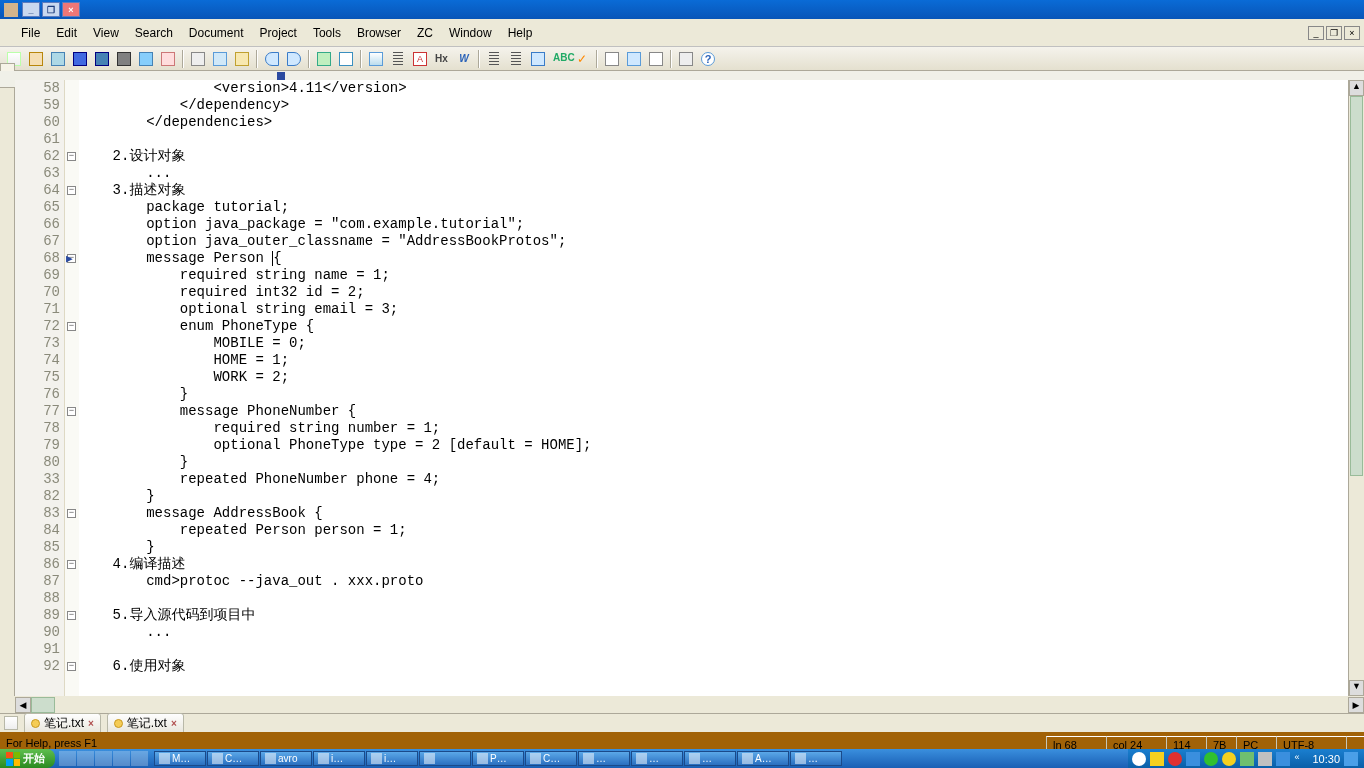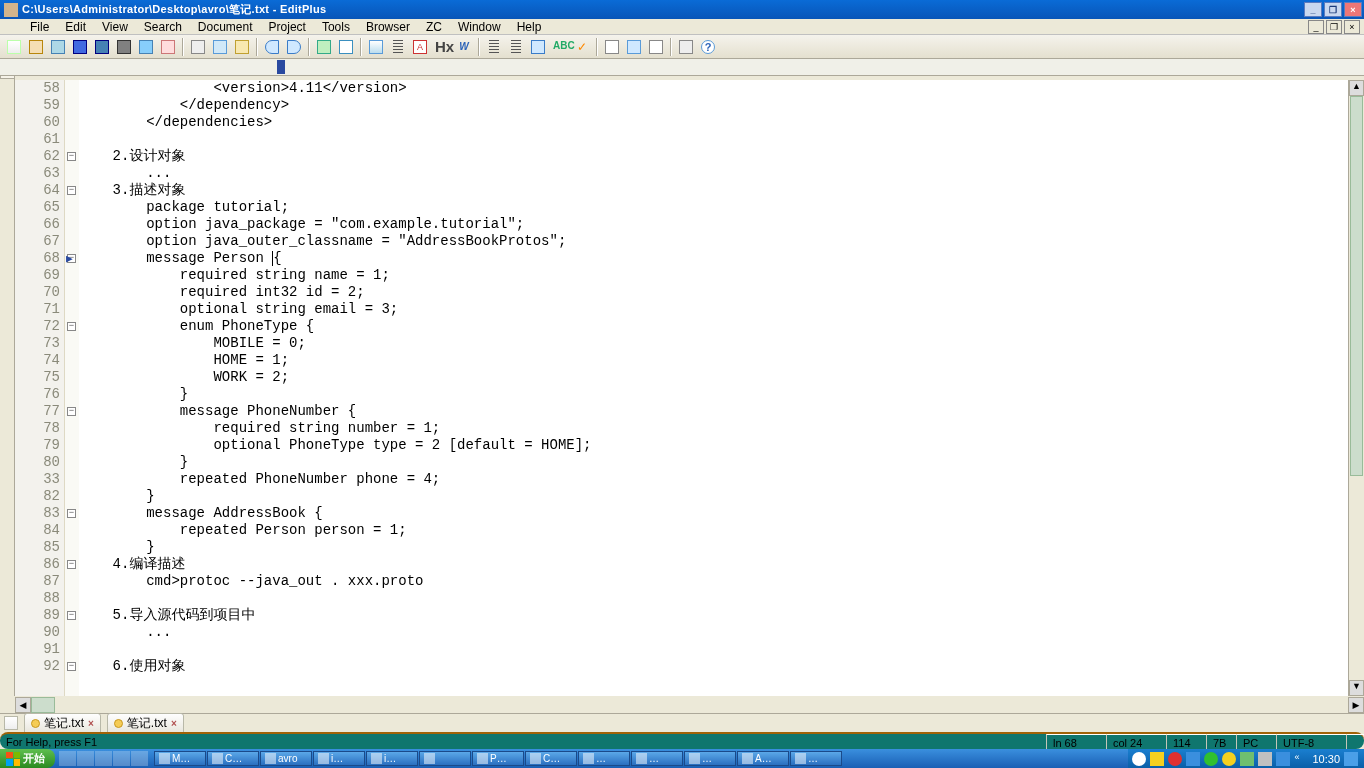--- a/index.html
+++ b/index.html
@@ -3,21 +3,21 @@
 <meta charset="utf-8">
 <style>
 * { margin:0; padding:0; box-sizing:border-box; }
 body { font-family:"Microsoft YaHei",Tahoma,Arial,sans-serif; font-size:12px; background:#ece9d8; overflow:hidden; width:1364px; height:768px; position:relative; }
 .titlebar { height:19px; background:linear-gradient(to bottom,#0a6bd6,#0855b8); color:#fff; display:flex; align-items:center; padding-left:4px; font-size:11px; }
 .titlebar .appicon { width:14px; height:14px; background:#d2b48c; margin-right:4px; display:inline-block; }
 .titlebar .title-text { flex:1; font-weight:bold; letter-spacing:0.3px; }
 .titlebar .winbtns { display:flex; gap:2px; margin-right:2px; }
 .titlebar .winbtn { width:18px; height:15px; background:#c9d8ef; border:1px solid #5a7bbf; color:#1a3a7a; font-size:9px; display:flex; align-items:center; justify-content:center; font-weight:bold; }
 .titlebar .winbtn.close { background:#e77; color:#fff; }
-.menubar { height:16px; background:#ece9d8; display:flex; align-items:center; padding-left:22px; border-bottom:1px solid #c0c0c0; font-size:12px; }
+.menubar { height:28px; background:#ece9d8; display:flex; align-items:center; padding-left:13px; border-bottom:1px solid #c0c0c0; font-size:12px; }
 .menubar .menuitem { padding:2px 8px; cursor:default; }
 .menubar .mdibtns { margin-left:auto; display:flex; gap:2px; margin-right:4px; }
 .menubar .mdibtn { width:16px; height:14px; border:1px solid #888; background:#ece9d8; font-size:9px; display:flex; align-items:center; justify-content:center; }
 .toolbar { height:24px; background:linear-gradient(#f5f3ec,#e4e0cf); border-bottom:1px solid #aca899; display:flex; align-items:center; padding:0 4px; gap:2px; }
 .toolbar .tbtn { width:20px; height:20px; border:1px solid transparent; display:flex; align-items:center; justify-content:center; font-size:11px; }
 .toolbar .sep { width:2px; height:18px; border-left:1px solid #aca899; border-right:1px solid #fff; margin:0 2px; }
 
 .ic { width:14px; height:14px; display:inline-block; position:relative; }
 .ic-new{background:linear-gradient(#fff,#eee);border:1px solid #bfa;}
 .ic-open{background:#f5deb3;border:1px solid #b8860b;}
@@ -29,21 +29,21 @@
 .ic-hex{background:#fdd;border:1px solid #c77;}
 .ic-cut{background:#eee;border:1px solid #888;}
 .ic-copy{background:#d0e8f8;border:1px solid #5a9bd8;}
 .ic-paste{background:#f8e8b0;border:1px solid #c0a030;}
 .ic-undo{background:#cfe8ff;border:1px solid #3a7cc8;border-radius:50% 0 0 50%;}
 .ic-redo{background:#cfe8ff;border:1px solid #3a7cc8;border-radius:0 50% 50% 0;}
 .ic-find{background:#bfefbf;border:1px solid #3a8;}
 .ic-col{background:#fff;border:1px solid #3a8fbf;}
 .ic-ww{background:linear-gradient(#fff,#bde);border:1px solid #5a9bd8;}
 .ic-A{background:#fff;border:1px solid #c33;color:#c33;font-size:9px;text-align:center;line-height:12px;}
-.ic-Hx{color:#444;font-size:15px;font-weight:bold;text-align:left;line-height:14px;}
+.ic-Hx{color:#444;font-size:10px;font-weight:bold;text-align:left;line-height:14px;}
 .ic-W{color:#2a62b8;font-size:10px;font-style:italic;font-weight:bold;text-align:center;line-height:14px;}
 .ic-indent{background:repeating-linear-gradient(to bottom,#555 0 1px,transparent 1px 3px);width:10px;}
 .ic-browser{background:#cfe8ff;border:1px solid #3a7cc8;}
 .ic-spell{color:#2a6;font-size:10px;font-weight:bold;text-align:center;line-height:12px;}
 .ic-check{color:#f80;font-size:12px;text-align:center;line-height:14px;}
 .ic-tool1{background:#fff;border:1px solid #888;}
 .ic-tool2{background:#cfe8ff;border:1px solid #5a9bd8;}
 .ic-kb{background:#eee;border:1px solid #888;}
 .ic-help{background:#fff;border:1px solid #5a9bd8;border-radius:50%;color:#2a62b8;text-align:center;line-height:12px;font-weight:bold;}
 
@@ -64,21 +64,21 @@
 .vscroll .thumb { position:absolute; left:1px; right:1px; top:16px; height:380px; background:#cdc; border:1px solid #9b9; }
 .vscroll .arr { height:16px; background:#ddd; border:1px solid #aca899; font-size:9px; text-align:center; }
 .vscroll .arr.bot { position:absolute; bottom:0; left:0; right:0; }
 .hscroll { position:absolute; left:0; right:0; bottom:55px; height:17px; background:#ece9d8; display:flex; align-items:center; }
 .hscroll .arr { width:16px; height:16px; background:#ddd; border:1px solid #aca899; text-align:center; font-size:9px; line-height:14px; }
 .doctabs { position:absolute; left:0; right:0; bottom:36px; height:19px; background:#ece9d8; border-top:1px solid #aca899; display:flex; align-items:center; padding-left:4px; gap:6px; font-size:12px; }
 .doctabs .dtab { display:flex; align-items:center; gap:4px; padding:1px 6px; border:1px solid #b8b8a8; background:linear-gradient(#fefefe,#e8e6dc); border-radius:3px 3px 0 0; }
 .doctabs .dot { width:9px; height:9px; border-radius:50%; background:#f5cc55; border:1px solid #c89820; }
 .doctabs .xbtn { color:#b05050; font-weight:bold; font-size:10px; }
 .doctabs .newtab { width:14px; height:14px; background:linear-gradient(#fff,#eee); border:1px solid #b8b8a8; }
-.statusbar { position:absolute; left:0; right:0; bottom:19px; height:17px; background:#0f766e; border-top:2px solid #a16207; display:flex; align-items:center; font-size:11px;border-radius:8px; }
+.statusbar { position:absolute; left:0; right:0; bottom:19px; height:17px; background:#a16207; border-top:4px solid #a16207; display:flex; align-items:center; font-size:11px; }
 .statusbar .cell { border-left:1px solid #c5c5b8; border-top:1px solid #fff; padding:0 6px; height:100%; line-height:16px; }
 .statusbar .help { flex:1; padding-left:6px; }
 .taskbar { position:absolute; left:0; right:0; bottom:0; height:19px; background:linear-gradient(to bottom,#3a8fde,#1a5fb4); display:flex; align-items:center; font-size:11px; color:#fff; overflow:hidden; }
 .taskbar .start { background:linear-gradient(to bottom,#5fbf4f,#2a8a20); padding:2px 10px 2px 6px; font-weight:bold; border-radius:0 8px 8px 0; display:flex; align-items:center; gap:3px; }
 .taskbar .start .logo { width:14px; height:14px; display:grid; grid-template:1fr 1fr/1fr 1fr; gap:1px; }
 .taskbar .start .logo span:nth-child(1){background:#f65314;}
 .taskbar .start .logo span:nth-child(2){background:#7cbb00;}
 .taskbar .start .logo span:nth-child(3){background:#00a1f1;}
 .taskbar .start .logo span:nth-child(4){background:#ffbb00;}
 .taskbar .ql { display:flex; gap:1px; padding:0 4px; }
@@ -87,21 +87,20 @@
 .taskbar .task { background:linear-gradient(#5ba8e8,#2a6fc0); border:1px solid #1a4a8a; padding:1px 4px; width:52px; overflow:hidden; white-space:nowrap; font-size:10px; display:flex; align-items:center; gap:2px; }
 .taskbar .task .ti { width:11px; height:11px; background:rgba(255,255,255,.5); flex-shrink:0; }
 .taskbar .tray { background:linear-gradient(#1a7fd0,#0a5fa8); padding:0 6px 0 4px; display:flex; align-items:center; gap:4px; height:100%; }
 .taskbar .tray .ti { width:14px; height:14px; }
 </style>
 </head>
 <body>
 
 <div class="titlebar">
   <span class="appicon"></span>
-  <span class="title-text">C:\Users\Administrator\Desktop\avro\笔记.txt - EditPlus</span>
   <div class="winbtns">
     <div class="winbtn">_</div>
     <div class="winbtn">❐</div>
     <div class="winbtn close">×</div>
   </div>
 </div>
 
 <div class="menubar">
   <span class="menuitem">File</span>
   <span class="menuitem">Edit</span>

